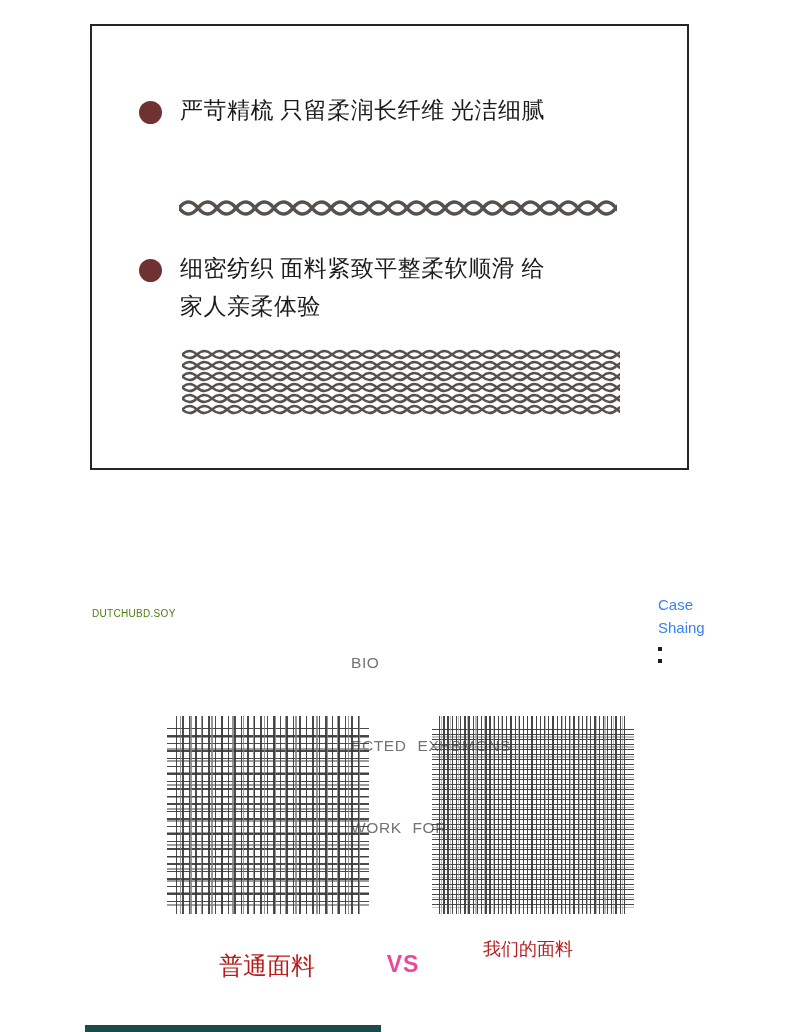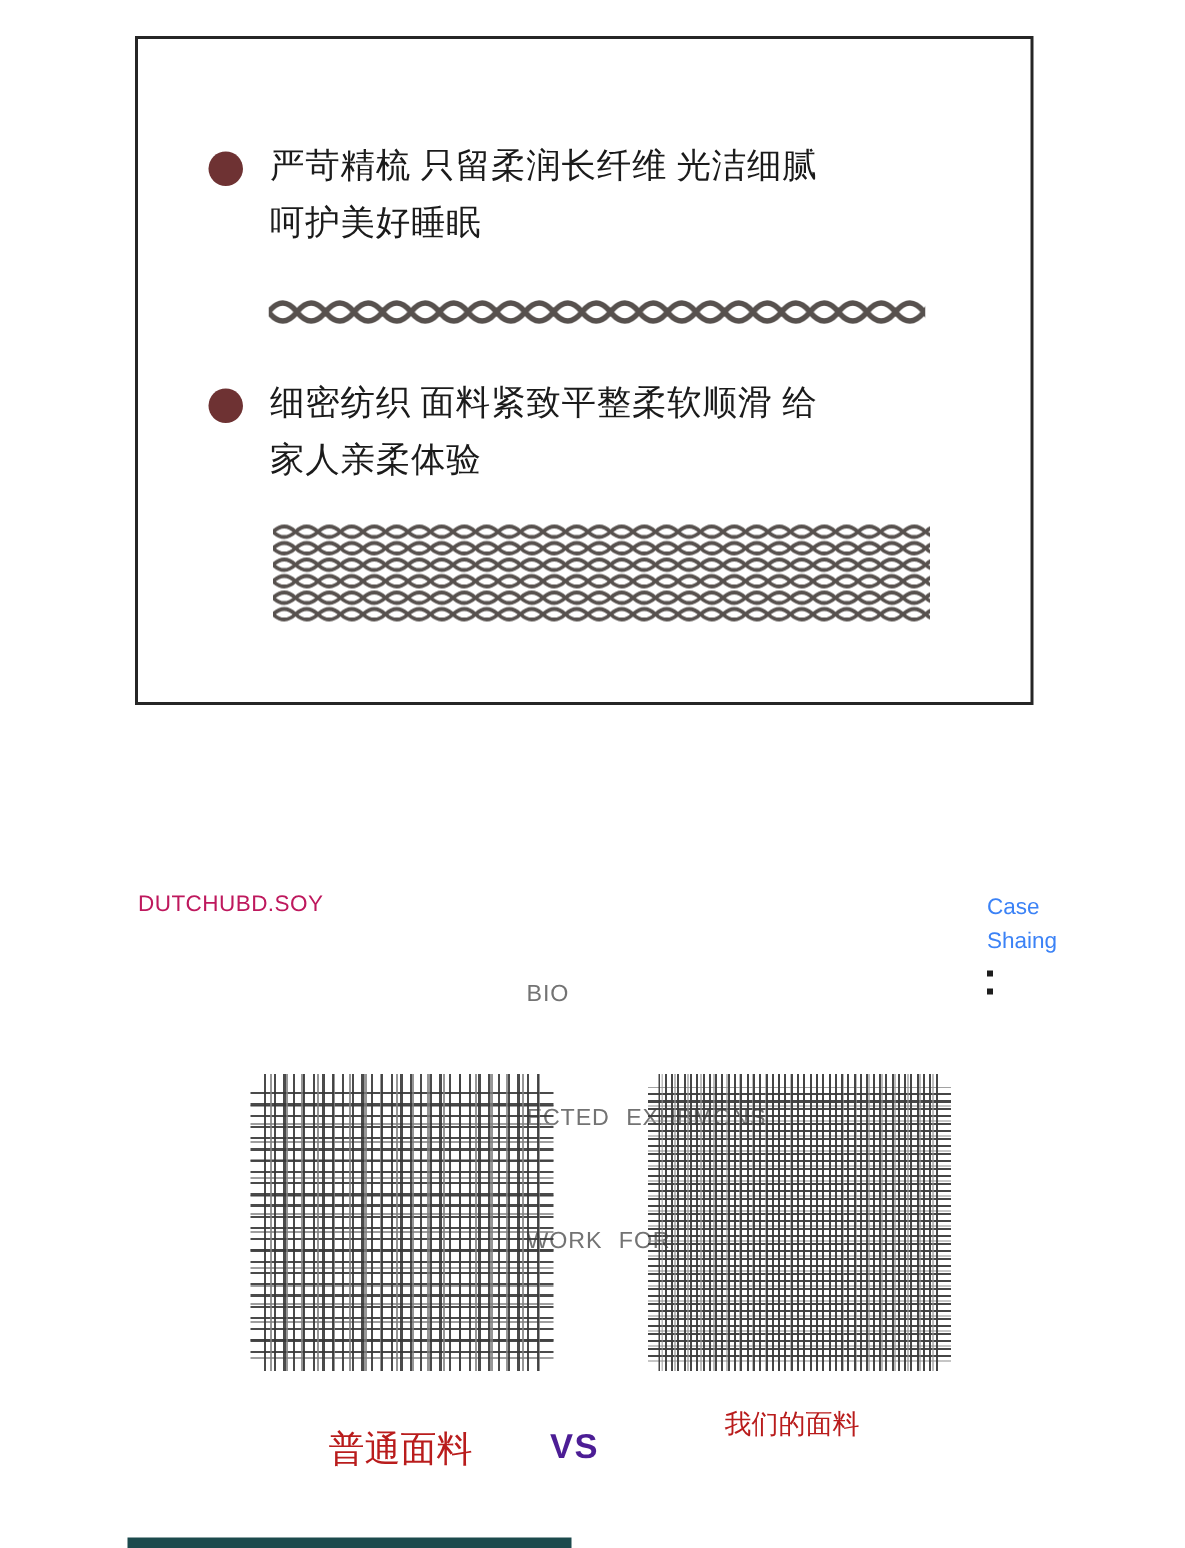--- a/index.html
+++ b/index.html
@@ -15,21 +15,21 @@
   .bullet-dot-round{
     position:absolute;width:23px;height:23px;border-radius:50%;
   }
   .zh-text{
     position:absolute;font-family:"Liberation Serif","DejaVu Serif",serif;
     font-size:23px;line-height:38px;color:#1b1b1b;letter-spacing:0.5px;white-space:pre;
   }
   .rope-svg,.mesh-svg{position:absolute;}
   
   .info-left{
-    position:absolute;left:92px;top:594px;font-size:15px;letter-spacing:0.3px;color:#be185d;
+    position:absolute;left:92px;top:608px;font-size:10px;letter-spacing:0.3px;color:#4d7c0f;
   }
   .info-center{
     position:absolute;left:351px;top:594px;font-size:15.5px;color:#737373;
     line-height:27.5px;letter-spacing:0.6px;word-spacing:6px;white-space:pre;
   }
   .info-right{
     position:absolute;left:658px;top:593px;font-size:15px;color:#3b82f6;line-height:23px;
   }
   .sq-dot{width:4px;height:4px;background:#1d1d1d;margin-top:8px;}
   
@@ -63,37 +63,36 @@
     background-position:7px 0, 9px 0, 0 9px, 0 12px;
   }
   
   .cmp-label{
     position:absolute;font-family:"Liberation Serif","DejaVu Serif",serif;
     color:#b91c1c;text-align:center;
   }
   .cmp-left{left:167px;top:950px;width:200px;font-size:24px;}
   .cmp-right{left:428px;top:937px;width:200px;font-size:18px;}
   .cmp-vs{
-    position:absolute;left:356px;top:951px;width:54px;text-align:center;
+    position:absolute;left:376px;top:951px;width:54px;text-align:center;
     font-family:"Liberation Sans","DejaVu Sans",sans-serif;
-    font-size:23px;font-weight:bold;color:#4c1d95;letter-spacing:1px;
+    font-size:23px;font-weight:bold;color:#ec4899;letter-spacing:1px;
   }
   
   .footer-bar{position:absolute;left:85px;top:1025px;width:296px;height:7px;}
 </style>
 </head>
 <body>
 
 <div class="canvas">
 
   <div class="feature-box">
 
     <div class="bullet-dot-round" style="left:47px;top:75px;background:#6e3233;"></div>
     <div class="zh-text" style="left:88px;top:66px;text-align:center;">严苛精梳 只留柔润长纤维 光洁细腻</div>
-    <div class="zh-text" style="left:88px;top:104px;">呵护美好睡眠</div>
 
     <svg class="rope-svg" style="left:87px;top:168px;" width="438" height="28">
       <defs>
         <pattern id="ropeTile" width="38" height="28" patternUnits="userSpaceOnUse">
           <path d="M0,14 Q9.5,2 19,14 Q28.5,26 38,14" fill="none" stroke="#57514e" stroke-width="3.6" stroke-linecap="round"></path>
           <path d="M0,14 Q9.5,26 19,14 Q28.5,2 38,14" fill="none" stroke="#57514e" stroke-width="3.6" stroke-linecap="round"></path>
         </pattern>
       </defs>
       <rect x="0" y="0" width="438" height="28" fill="url(#ropeTile)"></rect>
     </svg>

